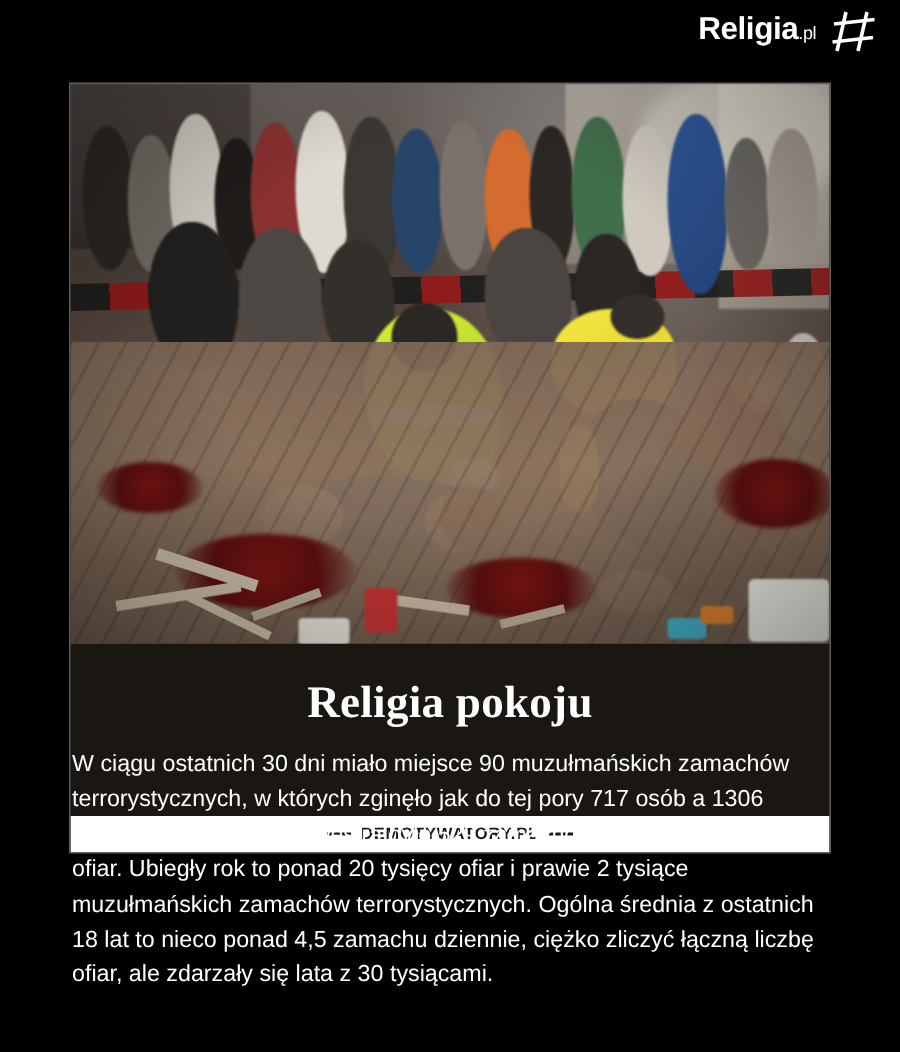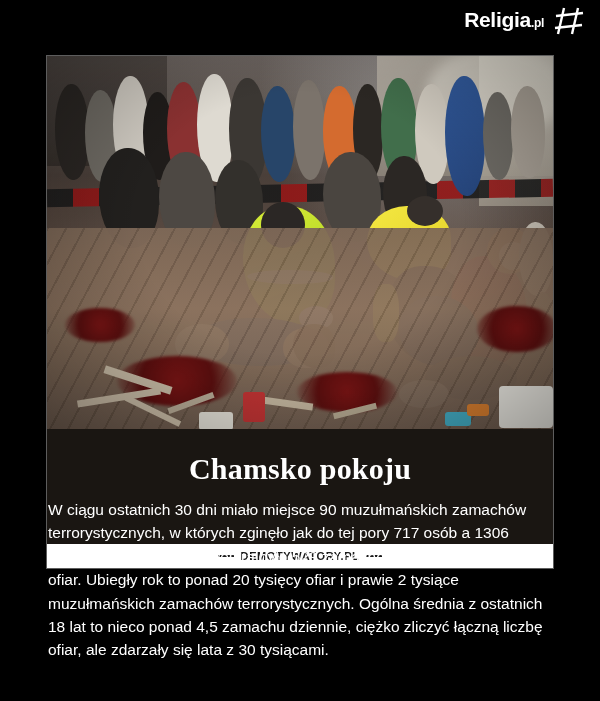--- a/index.html
+++ b/index.html
@@ -33,21 +33,21 @@
     right: 56px;
     top: 8px;
     font-size: 21px;
     font-weight: bold;
     letter-spacing: -0.3px;
     color: #ffffff;
     font-family: "Liberation Sans", sans-serif;
   }
   .brand .suffix {
     font-size: 12px;
-    font-weight: bold;
+    font-weight: normal;
     vertical-align: baseline;
   }
   .brand-mark {
     position: absolute;
     right: 14px;
     top: 6px;
     width: 32px;
     height: 30px;
   }
   
@@ -265,17 +265,17 @@
       <div style="position:absolute;inset:0;background:radial-gradient(ellipse at 50% 45%, rgba(0,0,0,0) 45%, rgba(0,0,0,0.35) 100%);"></div>
     </div>
 
     <div class="photo-caption">
       <span class="dash"></span>
       <span>DEMOTYWATORY.PL</span>
       <span class="dash"></span>
     </div>
   </div>
 
-  <div class="title">Chamsko pokoju</div>
+  <div class="title">Religia pokoju</div>
 
   <div class="body-text">W ciągu ostatnich 30 dni miało miejsce 90 muzułmańskich zamachów terrorystycznych, w których zginęło jak do tej pory 717 osób a 1306 zostało rannych. Od sylwestra było 529 zamachów – łącznie 6,5 tysięca ofiar. Ubiegły rok to ponad 20 tysięcy ofiar i prawie 2 tysiące muzułmańskich zamachów terrorystycznych. Ogólna średnia z ostatnich 18 lat to nieco ponad 4,5 zamachu dziennie, ciężko zliczyć łączną liczbę ofiar, ale zdarzały się lata z 30 tysiącami.</div>
 
 </div>
 
 </body></html>

